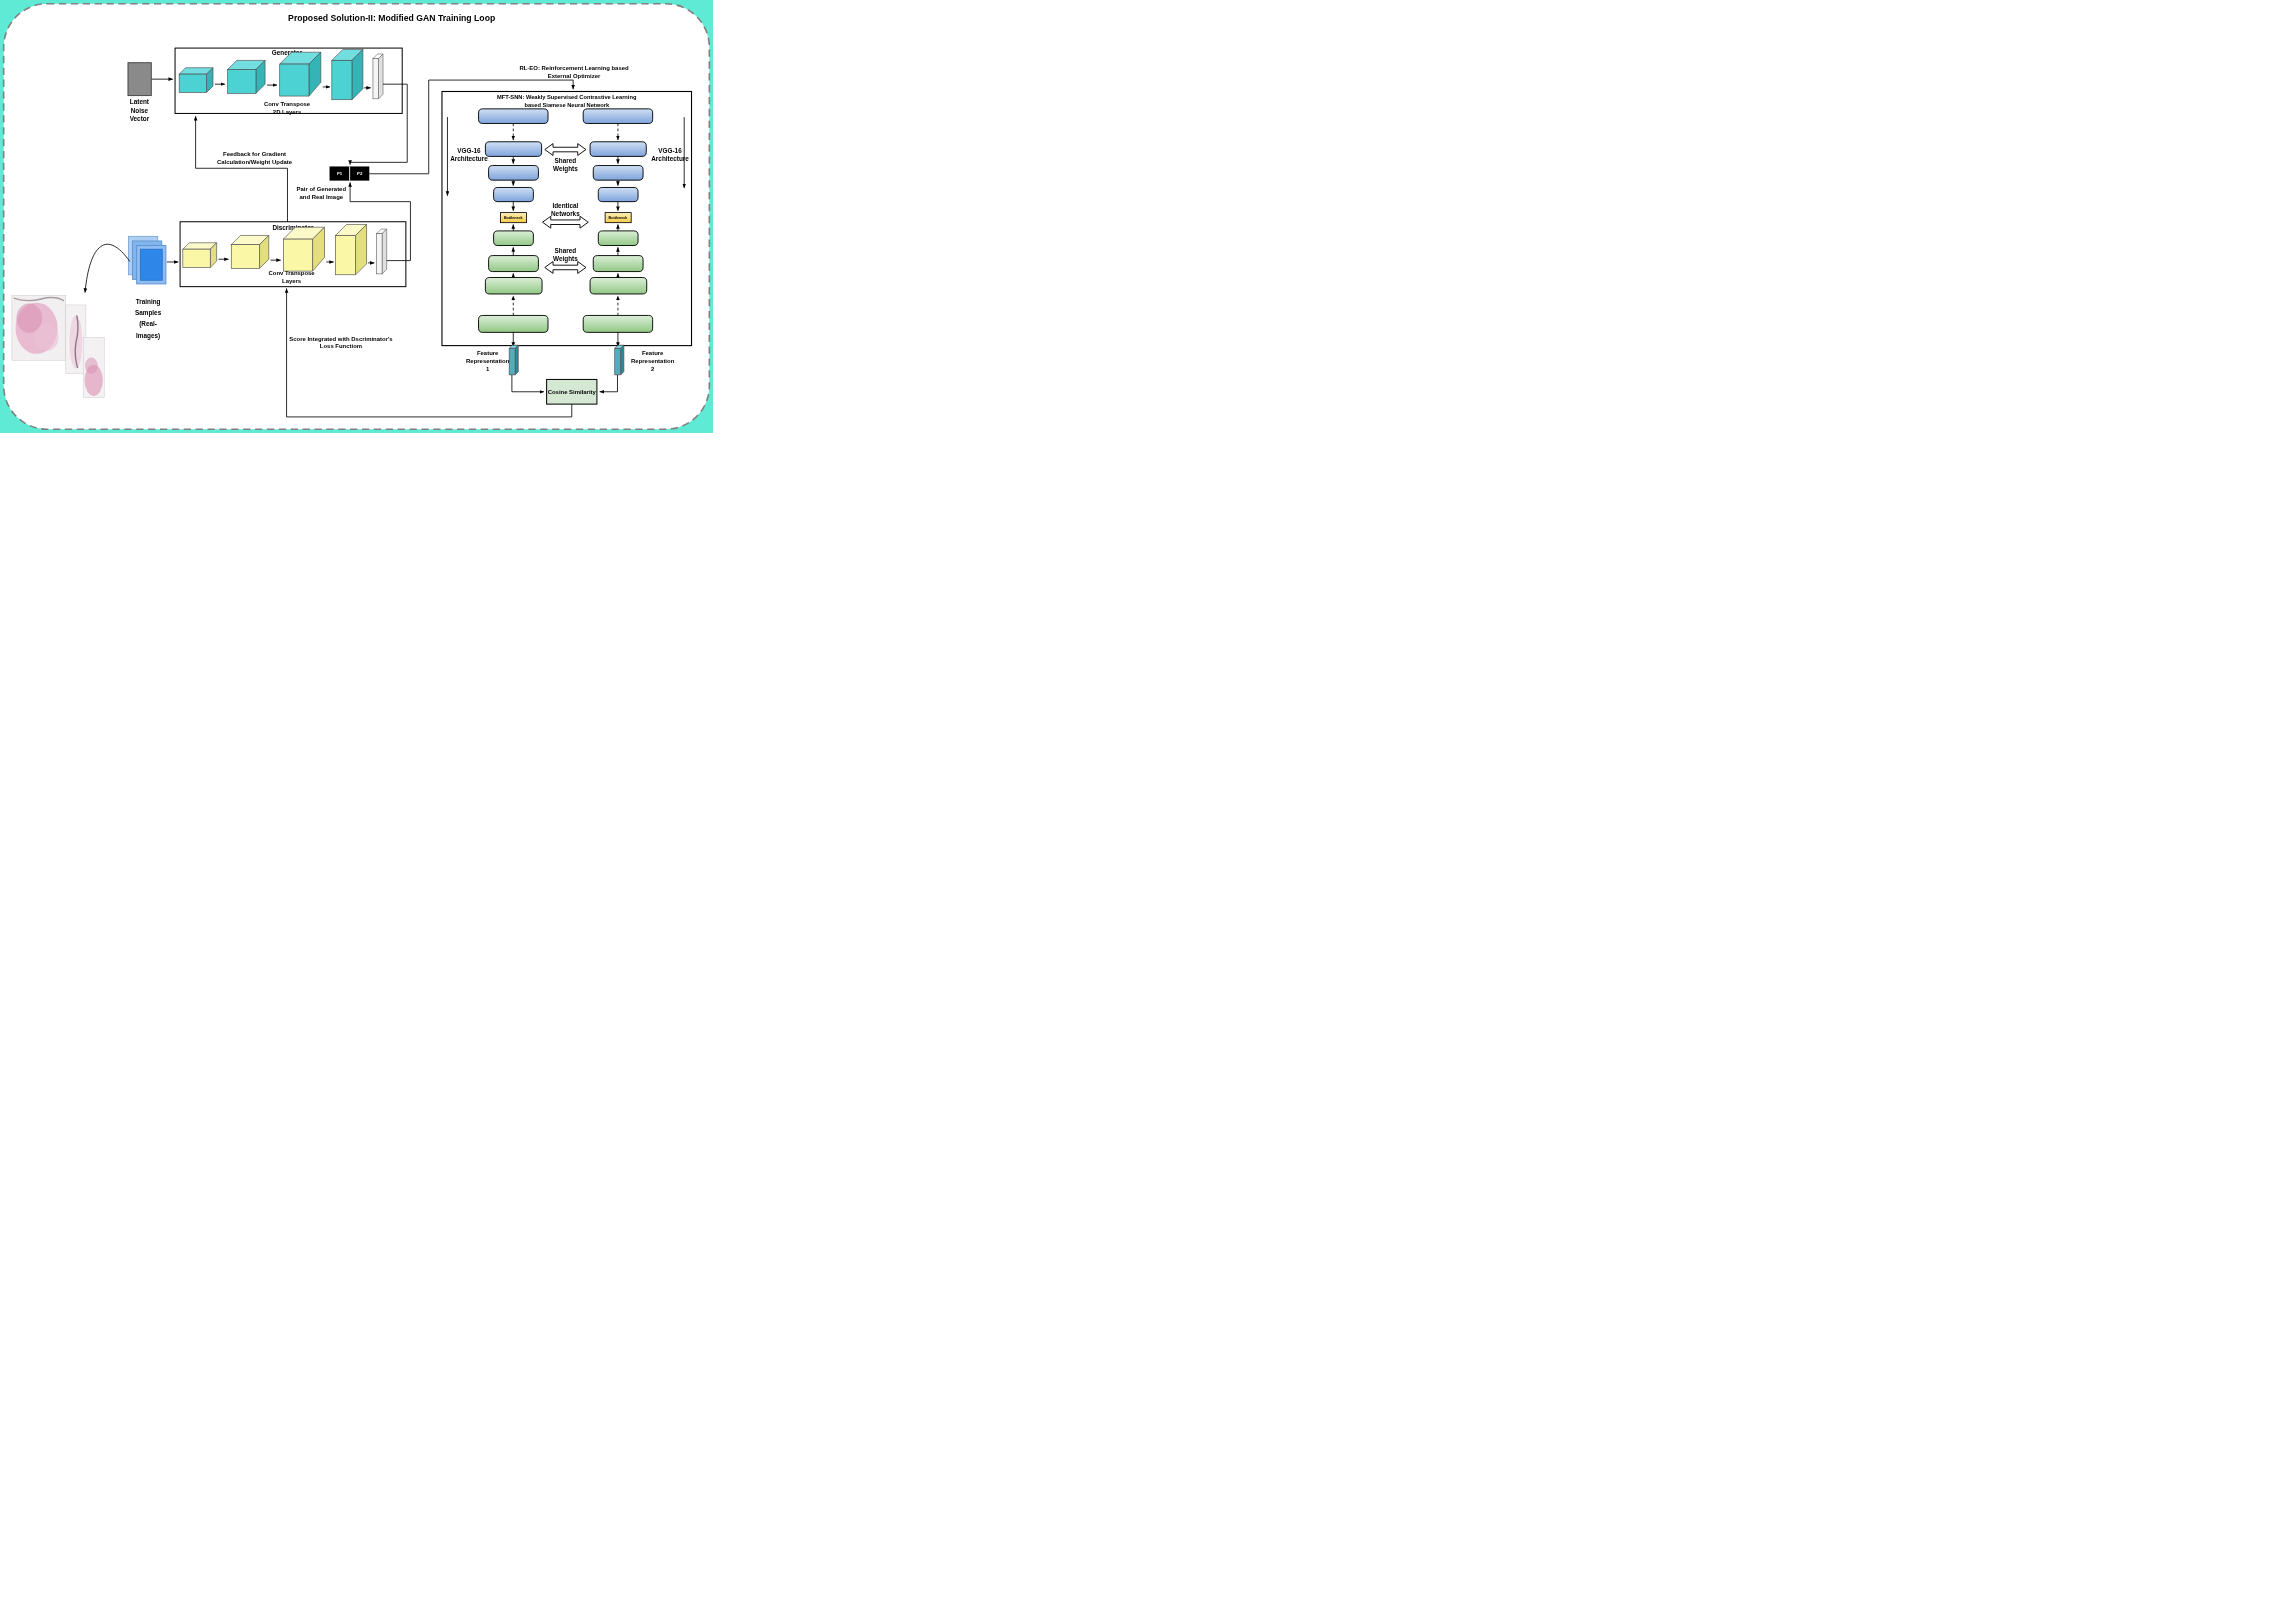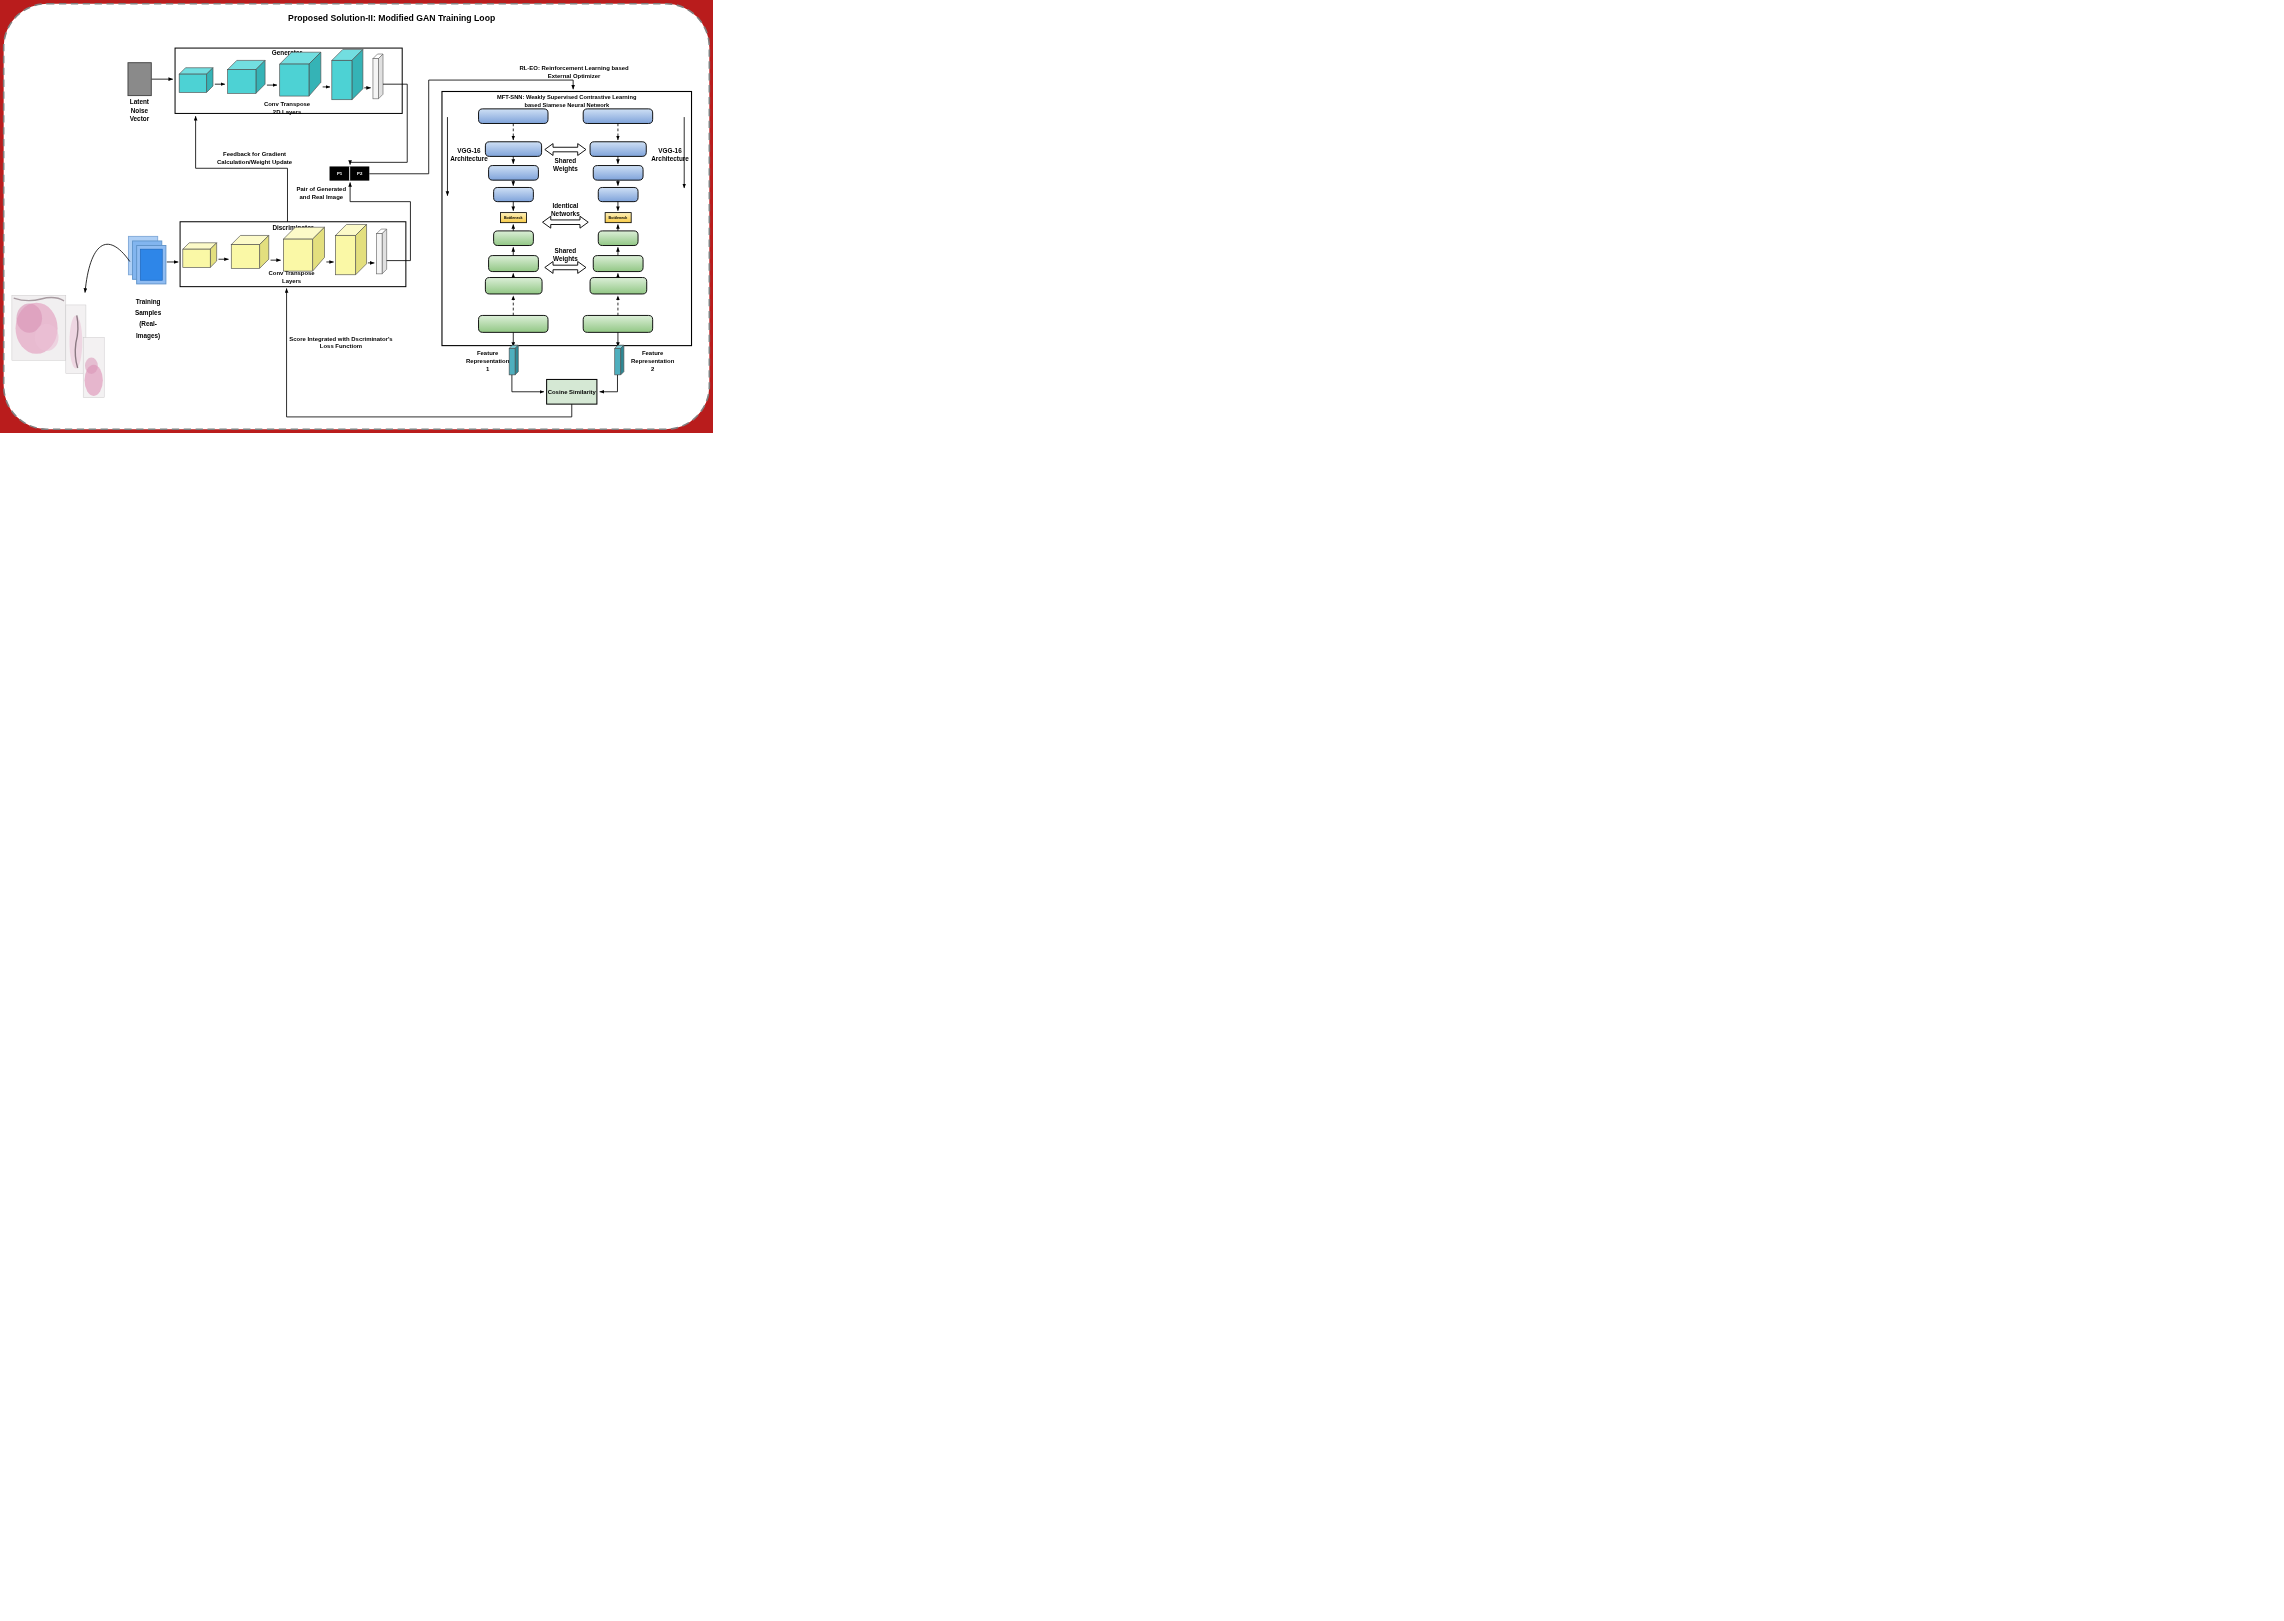--- a/index.html
+++ b/index.html
@@ -1,16 +1,16 @@
 <!DOCTYPE html>
 <html style="font-size:7.3px"><head>
 <meta charset="utf-8">
 <style>
   html,body{margin:0;padding:0;background:#ffffff;}
-  #canvas{position:relative;width:713px;height:433px;background:#b91c1c;font-family:"Liberation Sans",sans-serif;}
+  #canvas{position:relative;width:713px;height:433px;background:#5eead4;font-family:"Liberation Sans",sans-serif;}
   svg{display:block;}
   text{font-family:"Liberation Sans",sans-serif;fill:#000;}
   .t-title{font-size:19px;font-weight:bold;}
   .t-box{font-size:14px;font-weight:bold;}
   .t-lab{font-size:13px;font-weight:bold;}
   .t-hdr{font-size:12.5px;font-weight:bold;}
   .t-sm{font-size:8px;font-weight:bold;}
   .t-p{font-size:9.5px;font-weight:bold;fill:#fff;}
   .wire{stroke:#000;stroke-width:1.8;fill:none;}
   .wired{stroke:#000;stroke-width:1.8;fill:none;stroke-dasharray:6 5;}

